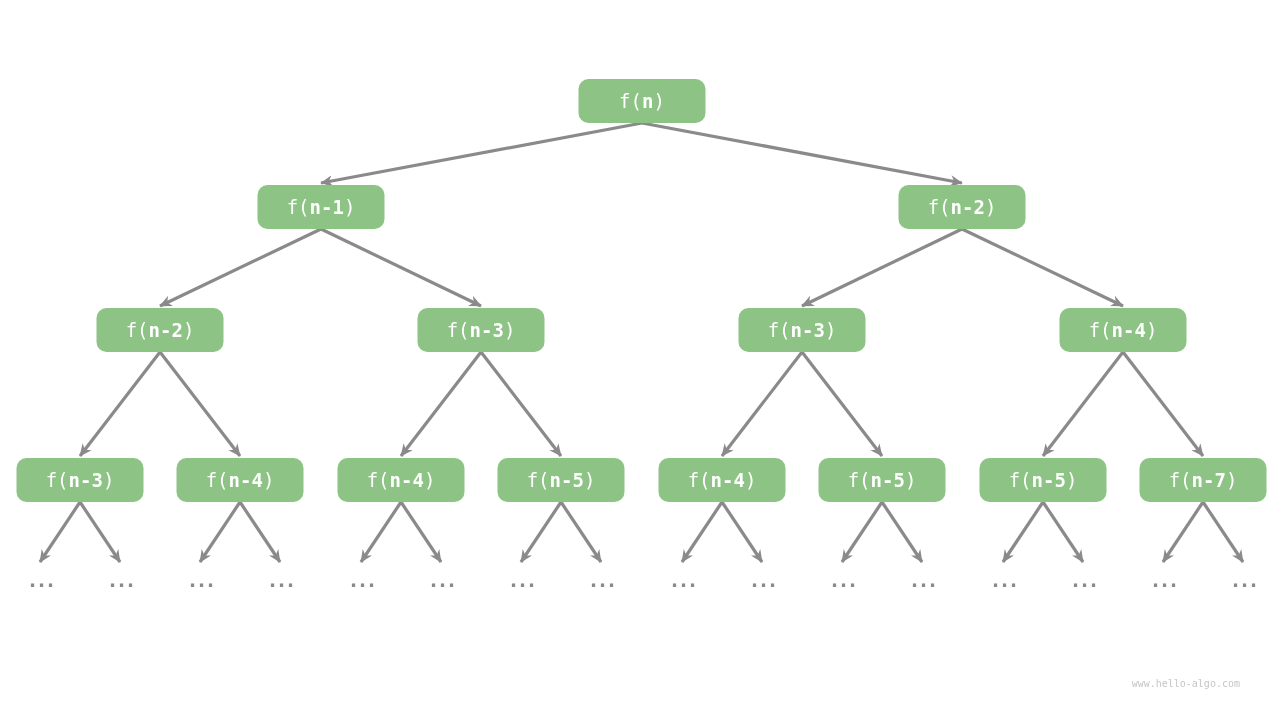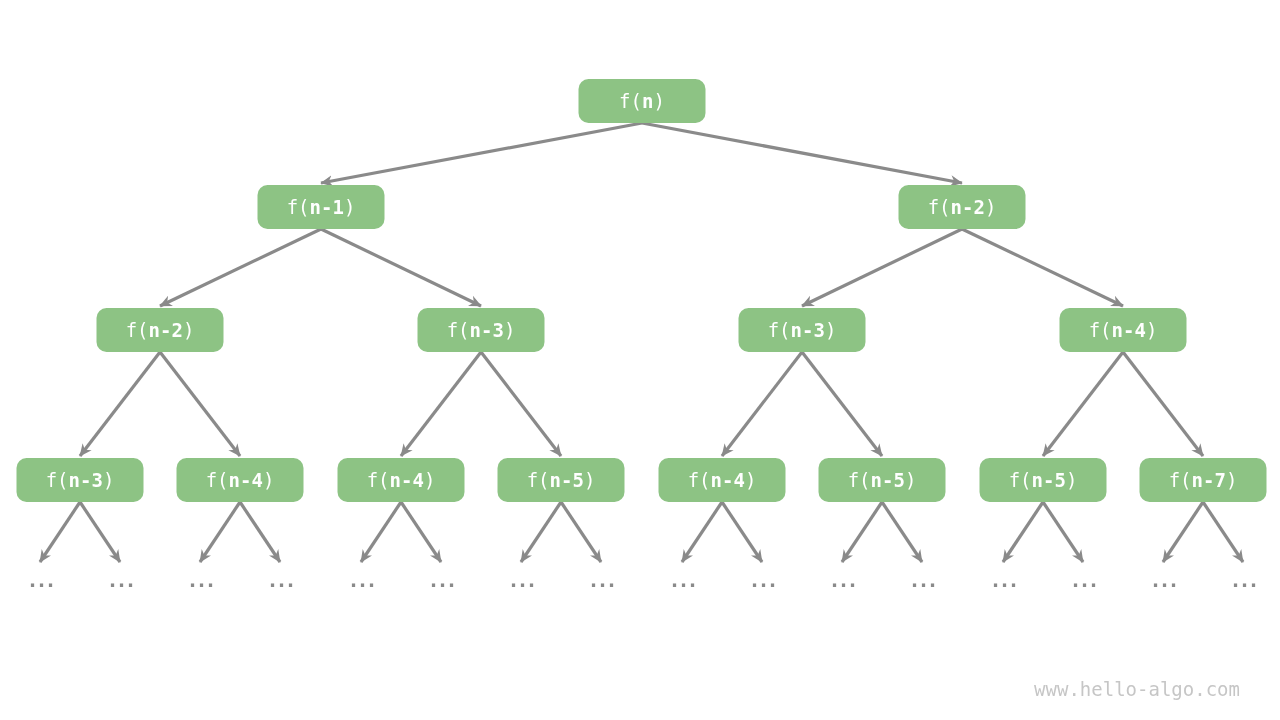--- a/index.html
+++ b/index.html
@@ -35,21 +35,21 @@
     transform: translateX(-50%);
     font-size: 20px;
     font-weight: bold;
     letter-spacing: -3px;
     line-height: 20px;
     user-select: none;
   }
   .watermark {
     position: absolute;
     right: 40px; top: 678px;
-    font-size: 19px;
+    font-size: 10px;
     letter-spacing: 0px;
   }
 </style>
 </head>
 <body>
 
 <div id="stage">
   <svg id="edges" xmlns="http://www.w3.org/2000/svg">
     <defs>
       <marker id="ah" viewBox="0 0 10 10" refX="9" refY="5" markerWidth="13" markerHeight="13" markerUnits="userSpaceOnUse" orient="auto">

